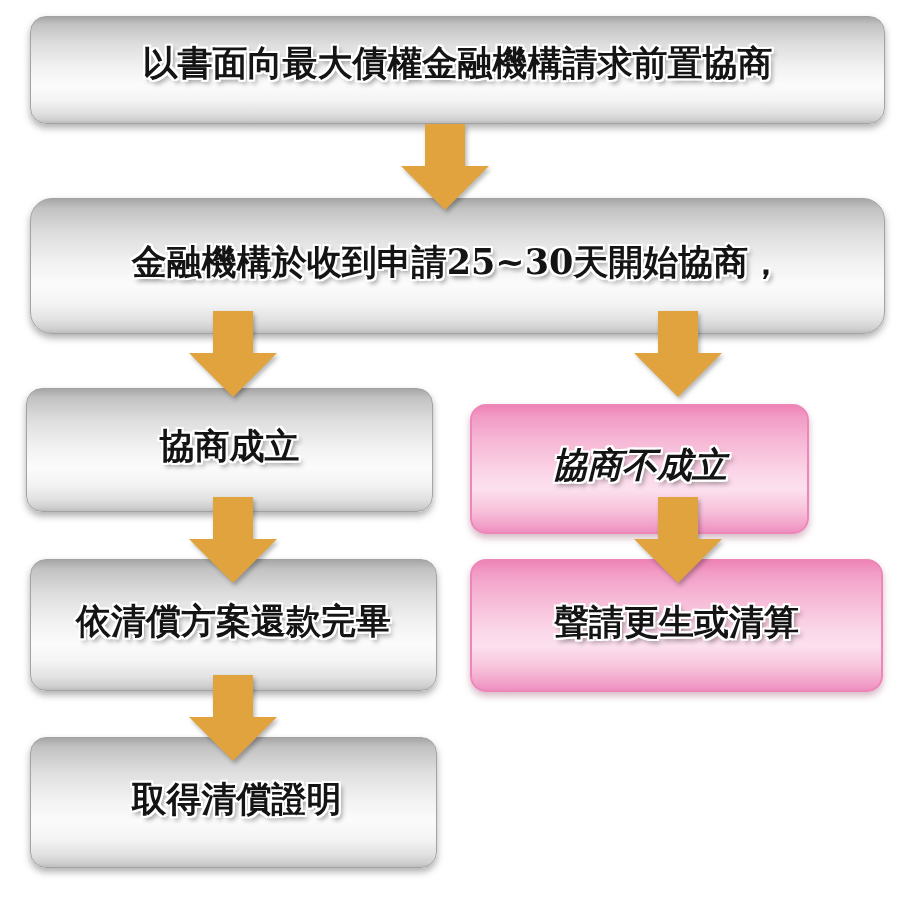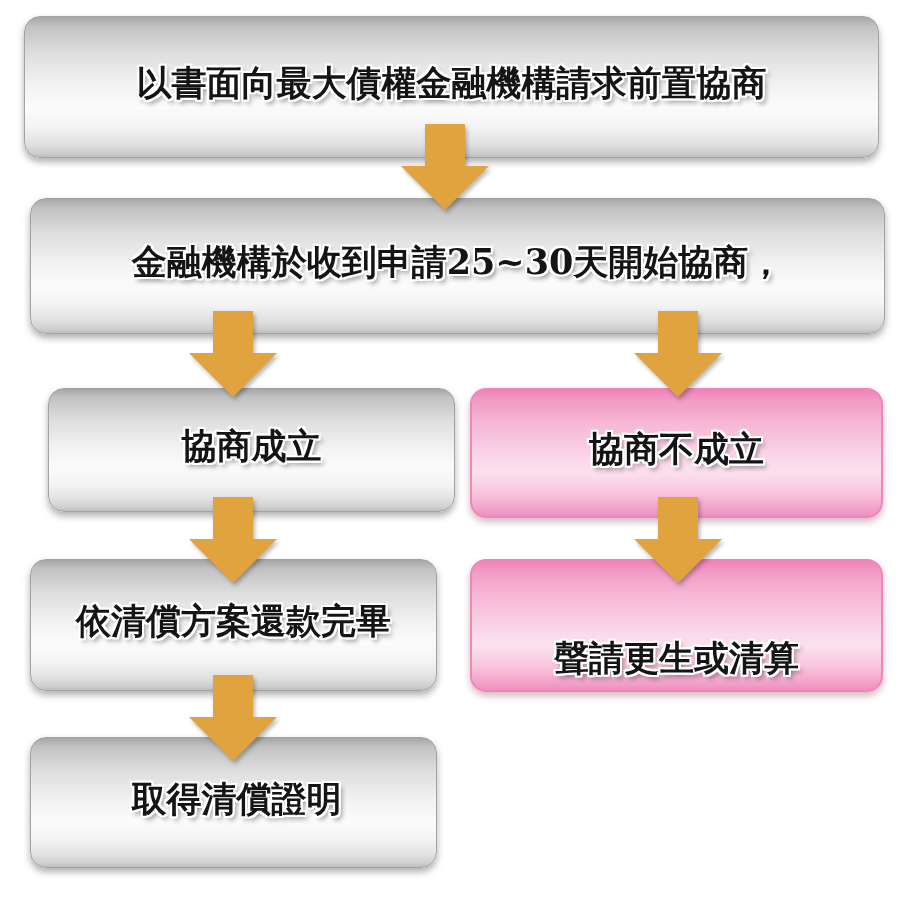--- a/index.html
+++ b/index.html
@@ -48,26 +48,26 @@
       -2px  0   0 #ffffff, 2px  0   0 #ffffff,
        0   -2px 0 #ffffff, 0    2px 0 #ffffff,
        3px  4px 5px rgba(0,0,0,0.45);
   }
   .arrow {
     position:absolute;
     z-index:5;
     filter:drop-shadow(2px 3px 2px rgba(0,0,0,0.28));
   }
   
-  #node1 { left:24px;  top:16px;  width:855px; height:142px; }
-  #node2 { left:30px;  top:198px; width:855px; height:136px; }
-  #node3 { left:48px;  top:388px; width:407px; height:124px; }
-  #node4 { left:470px; top:388px; width:413px; height:130px; }
+  #node1 { left:30px;  top:16px;  width:855px; height:108px;font-family:Liberation Mono, monospace; }
+  #node2 { left:30px;  top:198px; width:855px; height:136px;border-radius:22px; }
+  #node3 { left:26px;  top:388px; width:407px; height:124px; }
+  #node4 { left:470px; top:404px; width:339px; height:130px;font-style:italic; }
   #node5 { left:30px;  top:559px; width:407px; height:132px; }
-  #node6 { left:470px; top:559px; width:413px; height:133px;align-items:flex-end; }
+  #node6 { left:470px; top:559px; width:413px; height:133px; }
   #node7 { left:30px;  top:737px; width:407px; height:131px;padding-left:6px; }
   
   #arrow1 { left:401px; top:124px; }
   #arrow2 { left:189px; top:311px; }
   #arrow3 { left:634px; top:311px; }
   #arrow4 { left:189px; top:497px; }
   #arrow5 { left:634px; top:497px; }
   #arrow6 { left:189px; top:675px; }
 </style>
 </head>

